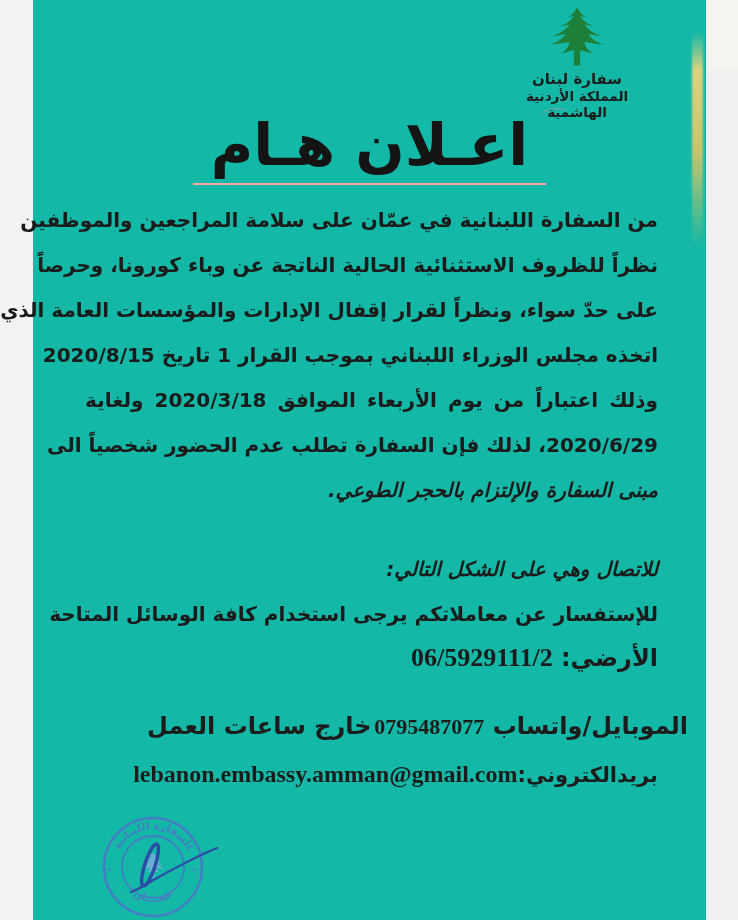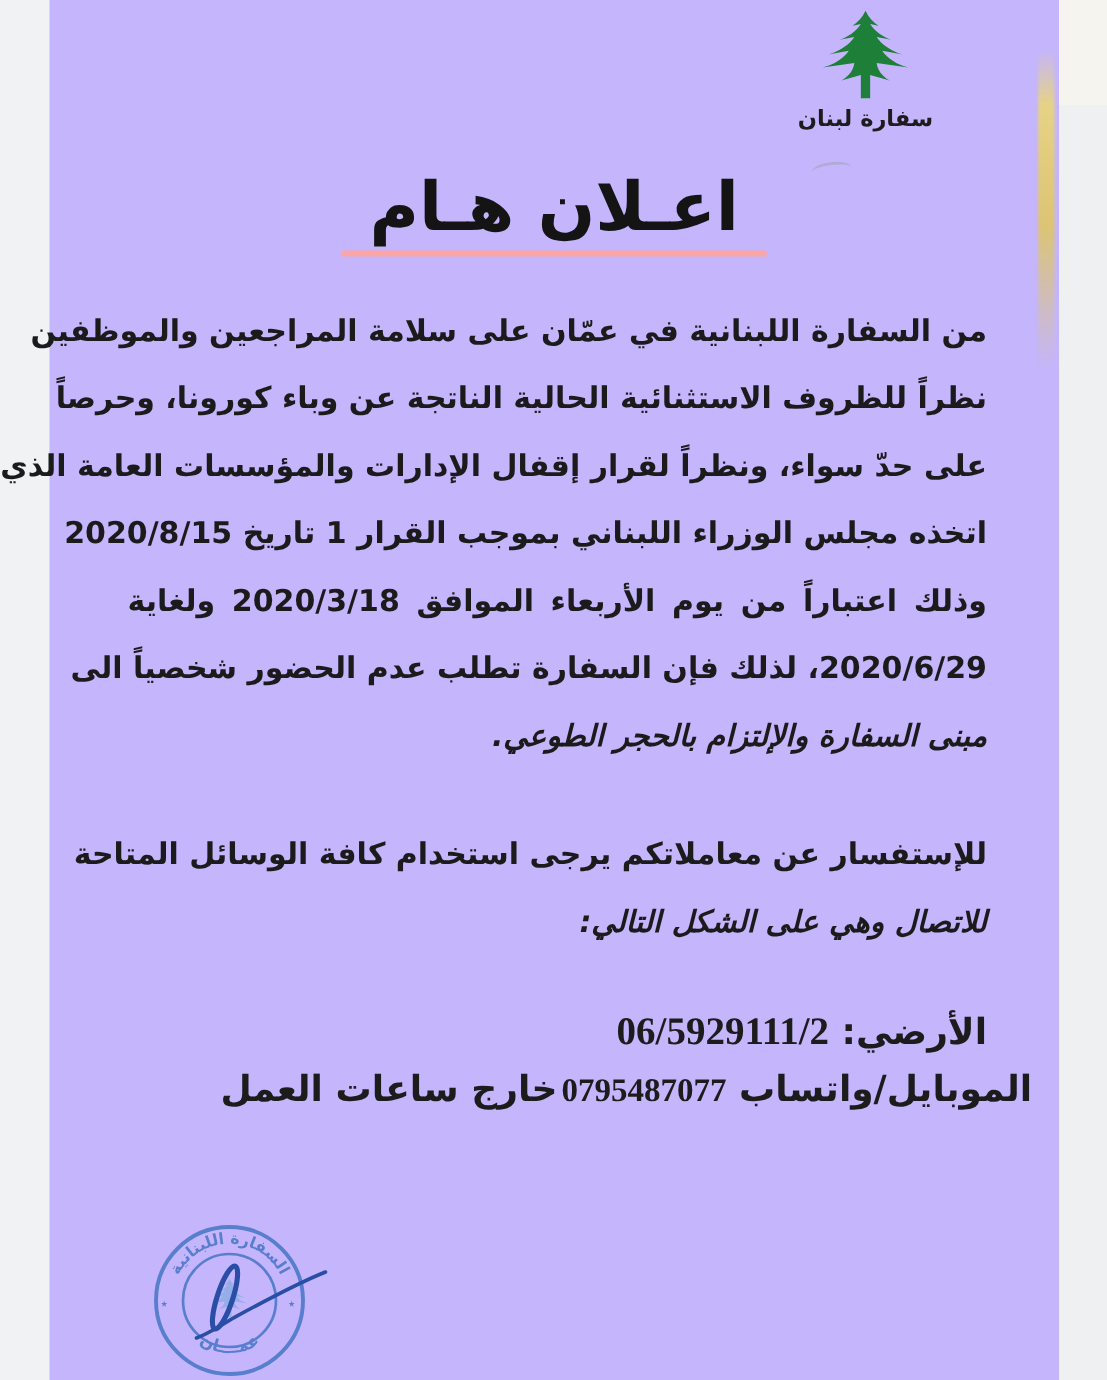--- a/index.html
+++ b/index.html
@@ -1,19 +1,19 @@
 <!DOCTYPE html>
 <html lang="ar"><head>
 <meta charset="utf-8">
 <style>
   html,body { margin:0; padding:0; }
   body { width:738px; height:920px; overflow:hidden; background:#e9e9e9; }
   .page {
     position:relative; width:738px; height:920px;
-    background:#c4b5fd;
+    background:#14b8a6;
     font-family:"DejaVu Sans", sans-serif;
     font-weight:bold;
     color:#1c1c1c;
     overflow:hidden;
   }
   
   .edge-left  { position:absolute; left:0; top:0; width:33px; height:920px; background:#f0f2f4; }
   .edge-right { position:absolute; left:706px; top:0; width:32px; height:920px; background:#eef0f2; }
   .edge-right-top { position:absolute; left:706px; top:0; width:32px; height:70px; background:#f6f4ee; }
   .scan-yellow-line {
@@ -28,34 +28,34 @@
 
   
   .logo { position:absolute; top:6px; left:503px; width:148px; text-align:center; line-height:1.15; }
   .logo svg { display:block; margin:0 auto 3px auto; }
   .logo-line1 { font-size:15px; }
   .logo-line2 { font-size:13.5px; margin-top:1px; }
 
   
   .title-wrap { position:absolute; top:111px; left:33px; width:673px; text-align:center; }
   .title {
-    display:inline-block; font-size:45px; line-height:1.2; color:#141414;
-    padding:0 18px 2px 18px; border-bottom:4px solid #fca5a5; direction:rtl;
+    display:inline-block; font-size:58px; line-height:1.2; color:#141414;
+    padding:0 18px 2px 18px; border-bottom:2px solid #fca5a5; direction:rtl;
   }
 
   
   .para { position:absolute; left:85px; width:573px; direction:rtl; font-size:20px; line-height:45px; color:#1b1b1b; }
   .para1 { top:198px; }
   .para2 { top:547px; }
   .jline { text-align:justify; text-align-last:justify; white-space:nowrap; }
   .jline.last { text-align-last:right;font-style:italic; }
 
   
   .latin { font-family:"Liberation Serif", serif; font-weight:bold; }
-  .landline-row { position:absolute; top:668px; left:85px; width:573px; direction:rtl; text-align:right; font-size:24px; line-height:40px; }
+  .landline-row { position:absolute; top:638px; left:85px; width:573px; direction:rtl; text-align:right; font-size:24px; line-height:40px; }
   .landline-row .latin { font-size:26px; }
   .mobile-row {
     position:absolute; top:706px; left:147px; width:541px; direction:rtl;
     display:flex; justify-content:space-between; align-items:baseline; font-size:24px; line-height:40px;
   }
   .mobile-row .latin { font-size:22px; }
   .email-row { position:absolute; top:754px; left:85px; width:573px; direction:rtl; text-align:right; font-size:21px; line-height:40px; }
   .email-row .latin { font-size:24px; }
 
   
@@ -70,54 +70,58 @@
   <div class="edge-right"></div>
   <div class="edge-right-top"></div>
   <div class="scan-yellow-line"></div>
   <div class="pen-scratch"></div>
 
   <div class="logo">
     <svg width="64" height="62" viewBox="0 0 100 100">
       <path fill="#1e7f39" d="M50 2 C47 9 42 14 36 18 L45 16 C40 24 31 30 22 33 L38 30 C33 38 22 45 10 49 L32 45 C27 53 16 60 4 63 L38 58 C37 66 32 72 24 77 L45 71 L45 96 L55 96 L55 71 L76 77 C68 72 63 66 62 58 L96 63 C84 60 73 53 68 45 L90 49 C78 45 67 38 62 30 L78 33 C69 30 60 24 55 16 L64 18 C58 14 53 9 50 2 Z"></path>
     </svg>
     <div class="logo-line1">سفارة لبنان</div>
+    <div class="logo-line2">المملكة الأردنية الهاشمية</div>
   </div>
 
   <div class="title-wrap">
     <span class="title">اعـلان هـام</span>
   </div>
 
   <div class="para para1">
     <div class="jline">من السفارة اللبنانية في عمّان على سلامة المراجعين والموظفين</div>
     <div class="jline">نظراً للظروف الاستثنائية الحالية الناتجة عن وباء كورونا، وحرصاً</div>
     <div class="jline">على حدّ سواء، ونظراً لقرار إقفال الإدارات والمؤسسات العامة الذي</div>
     <div class="jline">اتخذه مجلس الوزراء اللبناني بموجب القرار 1 تاريخ 2020/8/15</div>
     <div class="jline">وذلك اعتباراً من يوم الأربعاء الموافق 2020/3/18 ولغاية</div>
     <div class="jline">2020/6/29، لذلك فإن السفارة تطلب عدم الحضور شخصياً الى</div>
     <div class="jline last">مبنى السفارة والإلتزام بالحجر الطوعي.</div>
   </div>
 
   <div class="para para2">
+    <div class="jline last">للاتصال وهي على الشكل التالي:</div>
     <div class="jline">للإستفسار عن معاملاتكم يرجى استخدام كافة الوسائل المتاحة</div>
-    <div class="jline last">للاتصال وهي على الشكل التالي:</div>
   </div>
 
   <div class="landline-row">
     <span>الأرضي:</span>
     <span class="latin">06/5929111/2</span>
   </div>
 
   <div class="mobile-row">
     <span>
       <span>الموبايل/واتساب</span>
       <span class="latin">0795487077</span>
     </span>
     <span>خارج ساعات العمل</span>
   </div>
 
+  <div class="email-row">
+    <span>بريدالكتروني:</span><span class="latin">lebanon.embassy.amman@gmail.com</span>
+  </div>
 
   <svg class="stamp" viewBox="0 0 140 108">
     <defs>
       <path id="arcTop" d="M 20 55 A 38 38 0 0 1 96 55" fill="none"></path>
       <path id="arcBot" d="M 23 55 A 35 35 0 0 0 93 55" fill="none"></path>
     </defs>
     <g opacity="0.88">
       <circle cx="58" cy="55" r="49" fill="none" stroke="#4a77c8" stroke-width="2.6"></circle>
       <circle cx="58" cy="55" r="31" fill="none" stroke="#4a77c8" stroke-width="1.8"></circle>
       <g transform="translate(44.5,40) scale(0.27)">

